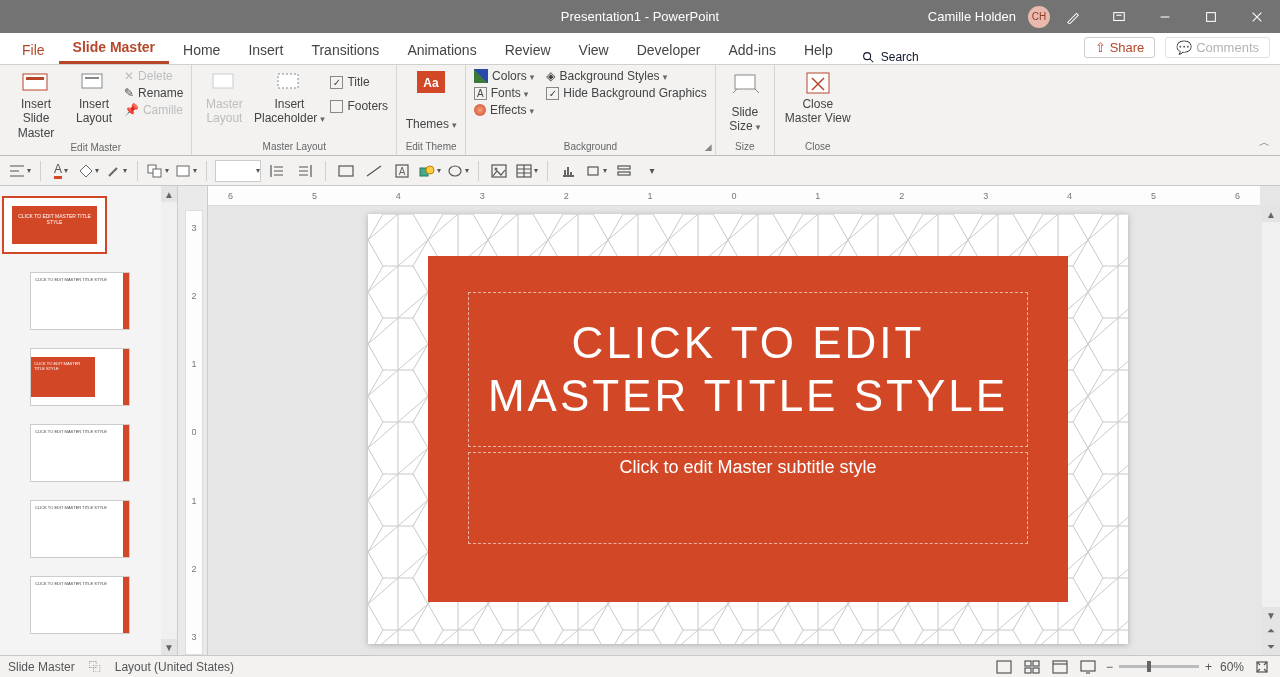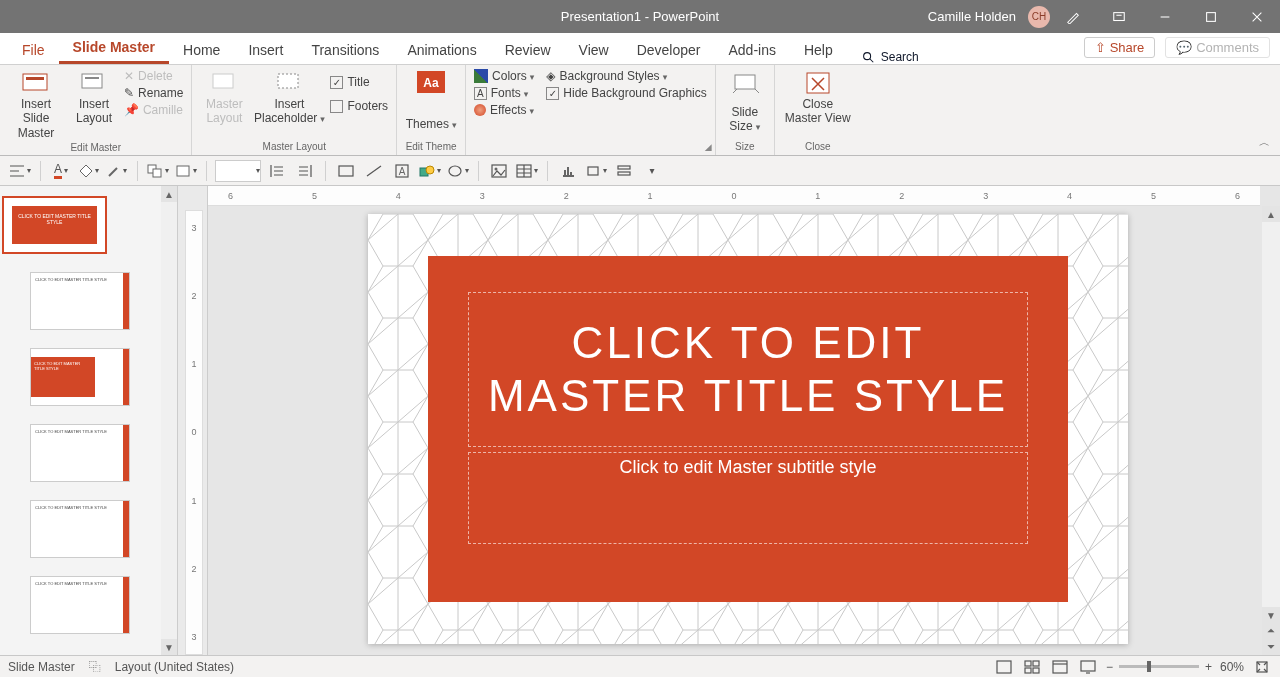--- a/index.html
+++ b/index.html
@@ -259,20 +259,21 @@
         <div class="small-row">
             <span>◈</span>
             <span class="dropdown-caret">Background Styles</span>
           </div>
         <div class="small-row">
             <span class="checkbox">✓</span>
             <span>Hide Background Graphics</span>
           </div>
       </div>
     </div>
+    <div class="group-label">Background</div>
     <span class="dialog-launcher">◢</span>
   </div>
 
   <div class="group">
     <div class="group-content">
       <div class="big-btn" style="width:42px;gap:8px;">
         <div class="ico">
             <svg width="28" height="24">
               <rect x="4" y="4" width="20" height="14" fill="#fff" stroke="#888"></rect>
               <path d="M6 18 L2 22 M24 18 L28 22" stroke="#888"></path>

